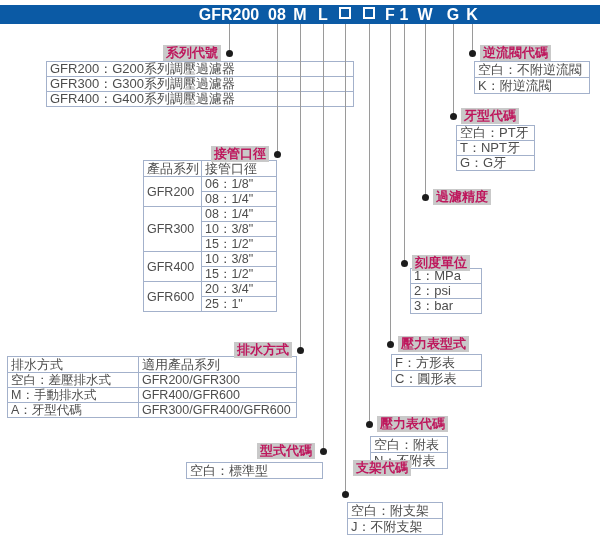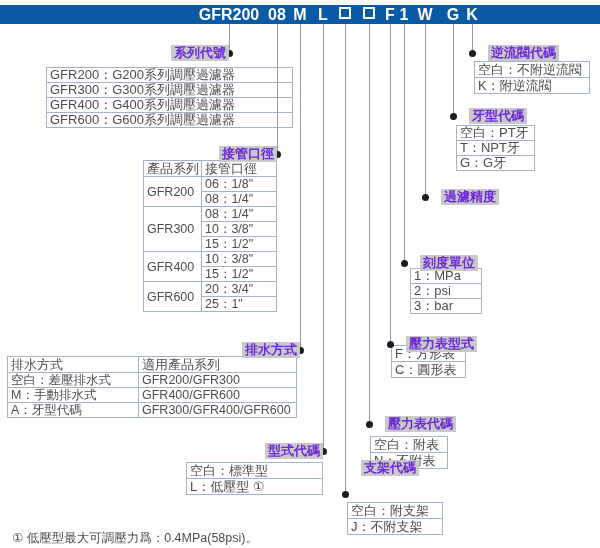--- a/index.html
+++ b/index.html
@@ -12,22 +12,22 @@
   .seg{
     position:absolute;top:0;transform:translateX(-50%);
     color:#ffffff;font-weight:bold;font-size:16px;line-height:19px;white-space:nowrap;
   }
   .ph-box{display:inline-block;width:8px;height:8px;border:2px solid #ffffff;margin-bottom:1px;}
   
   .vline{position:absolute;width:1px;background:#9a9a9a;top:24px;}
   .dot{position:absolute;width:7px;height:7px;border-radius:50%;background:#1c1c1c;}
   
   .lbl{
-    position:absolute;background:#c9c9c9;color:#6d28d9;
-    font-size:13px;font-weight:bold;line-height:16px;padding:0 3px;white-space:nowrap;margin-left:8px;
+    position:absolute;background:#c9c9c9;color:#be185d;
+    font-size:13px;font-weight:bold;line-height:16px;padding:0 3px;white-space:nowrap;
   }
   .lbl.anchor-right{transform:translateX(-100%);}
   
   table.tbl{position:absolute;border-collapse:collapse;background:#ffffff;table-layout:fixed;}
   .tbl td,.tbl th{
     border:1px solid #a3b1cb;color:#4d4d4d;font-weight:normal;
     font-size:13px;line-height:15px;height:15px;padding:0 3px;
     text-align:left;white-space:nowrap;overflow:hidden;
   }
   .tbl.compact td{font-size:12.5px;line-height:14px;height:14px;}
@@ -46,33 +46,30 @@
     <span class="seg" style="left:323px">L</span>
     <span class="seg" style="left:345px"><span class="ph-box"></span></span>
     <span class="seg" style="left:369px"><span class="ph-box"></span></span>
     <span class="seg" style="left:390px">F</span>
     <span class="seg" style="left:404px">1</span>
     <span class="seg" style="left:425px">W</span>
     <span class="seg" style="left:453px">G</span>
     <span class="seg" style="left:472px">K</span>
   </div>
 
-  <table class="tbl tight" style="left:46px;top:67px;width:247px">
+  <table class="tbl tight" style="left:46px;top:61px;width:308px">
     <tbody>
         <tr>
           <td>GFR200：G200系列調壓過濾器</td>
         </tr>
     <tr>
           <td>GFR300：G300系列調壓過濾器</td>
         </tr>
     <tr>
           <td>GFR400：G400系列調壓過濾器</td>
-        </tr>
-    <tr>
-          <td>GFR600：G600系列調壓過濾器</td>
         </tr>
   </tbody>
     </table>
 
   <table class="tbl compact" style="left:143px;top:160px;width:134px">
     <colgroup>
         <col style="width:58px">
         <col>
       </colgroup>
     <tbody>
@@ -137,23 +134,20 @@
         <td>GFR300/GFR400/GFR600</td>
         </tr>
   </tbody>
     </table>
 
   <table class="tbl" style="left:186px;top:462px;width:137px">
     <tbody>
         <tr>
           <td>空白：標準型</td>
         </tr>
-    <tr>
-          <td>L：低壓型 ①</td>
-        </tr>
   </tbody>
     </table>
 
   <table class="tbl" style="left:370px;top:436px;width:78px">
     <tbody>
         <tr>
           <td>空白：附表</td>
         </tr>
     <tr>
           <td>N：不附表</td>
@@ -165,21 +159,21 @@
     <tbody>
         <tr>
           <td>空白：附支架</td>
         </tr>
     <tr>
           <td>J：不附支架</td>
         </tr>
   </tbody>
     </table>
 
-  <table class="tbl" style="left:391px;top:345px;width:75px">
+  <table class="tbl" style="left:391px;top:354px;width:91px">
     <tbody>
         <tr>
           <td>F：方形表</td>
         </tr>
     <tr>
           <td>C：圓形表</td>
         </tr>
   </tbody>
     </table>
 
@@ -252,15 +246,14 @@
   <div class="lbl anchor-right" style="left:292px;top:342px">排水方式</div>
   <div class="lbl anchor-right" style="left:315px;top:443px">型式代碼</div>
   <div class="lbl" style="left:353px;top:460px">支架代碼</div>
   <div class="lbl" style="left:377px;top:416px">壓力表代碼</div>
   <div class="lbl" style="left:398px;top:336px">壓力表型式</div>
   <div class="lbl" style="left:412px;top:255px">刻度單位</div>
   <div class="lbl" style="left:433px;top:189px">過濾精度</div>
   <div class="lbl" style="left:461px;top:108px">牙型代碼</div>
   <div class="lbl" style="left:480px;top:45px">逆流閥代碼</div>
 
-  <div class="footnote" style="left:12px;top:530px">① 低壓型最大可調壓力爲：0.4MPa(58psi)。</div>
 
 </div>
 
 </body></html>

